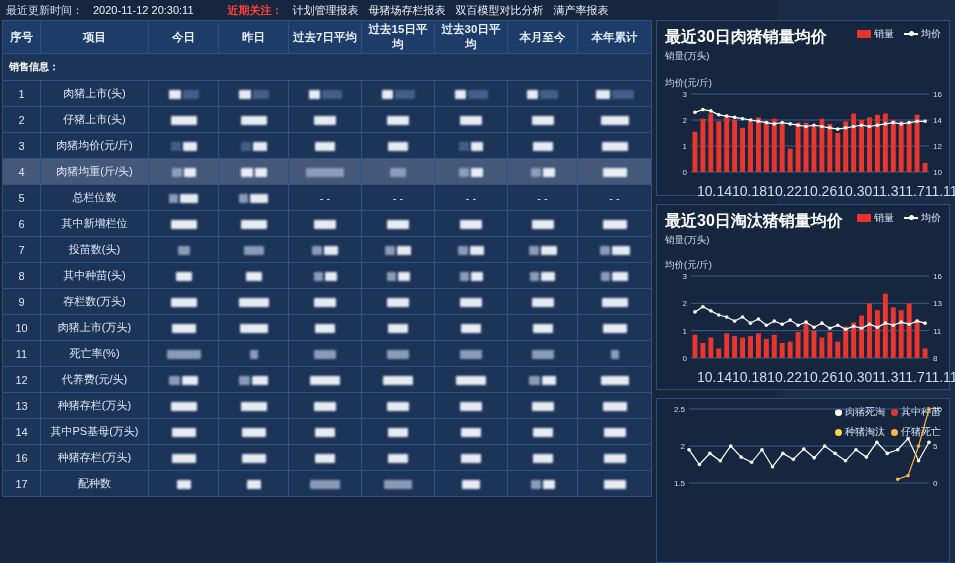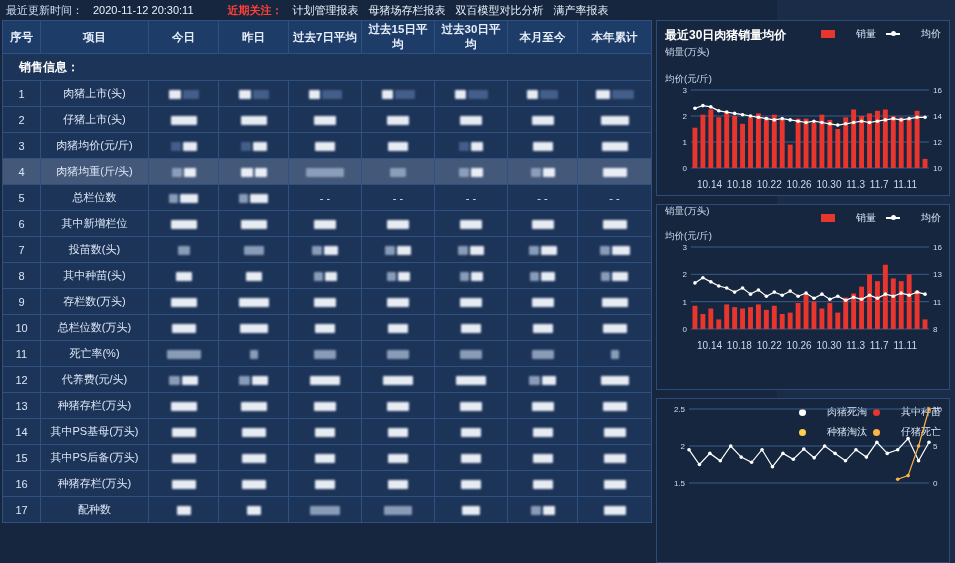--- a/index.html
+++ b/index.html
@@ -57,24 +57,24 @@
     text-align:center;
     color:#dce6f5;
     font-size:11px;
     background:#1d3459;
   }
   td.idx{width:38px;}
   td.item{width:108px;text-align:center;}
   tr.section td{
     background:#1d3459;
     text-align:left;
-    padding-left:16px;
+    padding-left:6px;
     font-weight:bold;
     color:#ffffff;
-    font-size:12px;
+    font-size:10px;
     height:24px;
   }
   tr.rowhl td{background:#44587a;}
   .dash{color:#b9c8de;}
 
   
   .blk{
     display:inline-block;
     height:9px;
     border-radius:1px;
@@ -89,36 +89,36 @@
 
   
   .card{
     background:#16263f;
     border:1px solid #2d4straight;
     border:1px solid #2d4b7a;
     box-sizing:border-box;
     position:relative;
   }
   .card-ttl{
-    font-size:12px;color:#ffffff;font-weight:bold;
+    font-size:16px;color:#ffffff;font-weight:bold;
     padding:6px 0 2px 8px;
   }
   .legend{
     position:absolute;right:8px;top:6px;
     display:flex;align-items:center;gap:10px;font-size:10px;color:#dbe6f5;
   }
-  .lg-item{display:flex;align-items:center;gap:21px;}
+  .lg-item{display:flex;align-items:center;gap:3px;}
   .sw-bar{width:14px;height:8px;background:#e8352e;display:inline-block;}
   .sw-line{width:14px;height:2px;background:#ffffff;display:inline-block;position:relative;}
   .sw-line:after{content:"";position:absolute;left:5px;top:-2px;width:5px;height:5px;border-radius:50%;background:#fff;}
   .axis-lbl{font-size:9.5px;color:#cfdcee;}
   .chart-wrap{position:relative;padding:0 6px 4px 6px;}
   svg{display:block;}
   .ticks{display:flex;justify-content:space-between;padding:1px 26px 4px 34px;
-         font-size:10px;color:#cfdcee;}
+         font-size:14px;color:#cfdcee;}
 </style>
 </head>
 <body>
 
 <div id="app">
 
   <div class="topbar">
     <span class="tb-label">最近更新时间：</span>
     <span class="tb-time">2020-11-12 20:30:11</span>
     <span class="tb-focus">近期关注：</span>
@@ -256,21 +256,21 @@
             <td><span class="blk w" style="width:26px"></span></td>
             <td><span class="blk w" style="width:30px"></span></td>
             <td><span class="blk w" style="width:22px"></span></td>
             <td><span class="blk w" style="width:22px"></span></td>
             <td><span class="blk w" style="width:22px"></span></td>
             <td><span class="blk w" style="width:22px"></span></td>
             <td><span class="blk w" style="width:26px"></span></td>
           </tr>
           <tr>
             <td class="idx">10</td>
-            <td class="item">总栏位数(万头)</td>
+            <td class="item">肉猪上市(万头)</td>
             <td><span class="blk w" style="width:24px"></span></td>
             <td><span class="blk w" style="width:28px"></span></td>
             <td><span class="blk w" style="width:20px"></span></td>
             <td><span class="blk w" style="width:20px"></span></td>
             <td><span class="blk w" style="width:20px"></span></td>
             <td><span class="blk w" style="width:20px"></span></td>
             <td><span class="blk w" style="width:24px"></span></td>
           </tr>
           <tr>
             <td class="idx">11</td>
@@ -302,31 +302,20 @@
             <td><span class="blk w" style="width:26px"></span></td>
             <td><span class="blk w" style="width:22px"></span></td>
             <td><span class="blk w" style="width:22px"></span></td>
             <td><span class="blk w" style="width:22px"></span></td>
             <td><span class="blk w" style="width:22px"></span></td>
             <td><span class="blk w" style="width:24px"></span></td>
           </tr>
           <tr>
             <td class="idx">14</td>
             <td class="item">其中PS基母(万头)</td>
-            <td><span class="blk w" style="width:24px"></span></td>
-            <td><span class="blk w" style="width:24px"></span></td>
-            <td><span class="blk w" style="width:20px"></span></td>
-            <td><span class="blk w" style="width:20px"></span></td>
-            <td><span class="blk w" style="width:20px"></span></td>
-            <td><span class="blk w" style="width:20px"></span></td>
-            <td><span class="blk w" style="width:22px"></span></td>
-          </tr>
-          <tr>
-            <td class="idx">15</td>
-            <td class="item">其中PS后备(万头)</td>
             <td><span class="blk w" style="width:24px"></span></td>
             <td><span class="blk w" style="width:24px"></span></td>
             <td><span class="blk w" style="width:20px"></span></td>
             <td><span class="blk w" style="width:20px"></span></td>
             <td><span class="blk w" style="width:20px"></span></td>
             <td><span class="blk w" style="width:20px"></span></td>
             <td><span class="blk w" style="width:22px"></span></td>
           </tr>
           <tr>
             <td class="idx">16</td>
@@ -458,20 +447,21 @@
               <span>10.26</span>
               <span>10.30</span>
               <span>11.3</span>
               <span>11.7</span>
               <span>11.11</span>
             </div>
         </div>
       </div>
 
       <div class="card" style="height:186px">
+        <div class="card-ttl">最近30日淘汰猪销量均价</div>
         <div class="legend">
           <span class="lg-item">
             <span class="sw-bar"></span>
             <span>销量</span>
           </span>
           <span class="lg-item">
             <span class="sw-line"></span>
             <span>均价</span>
           </span>
         </div>

